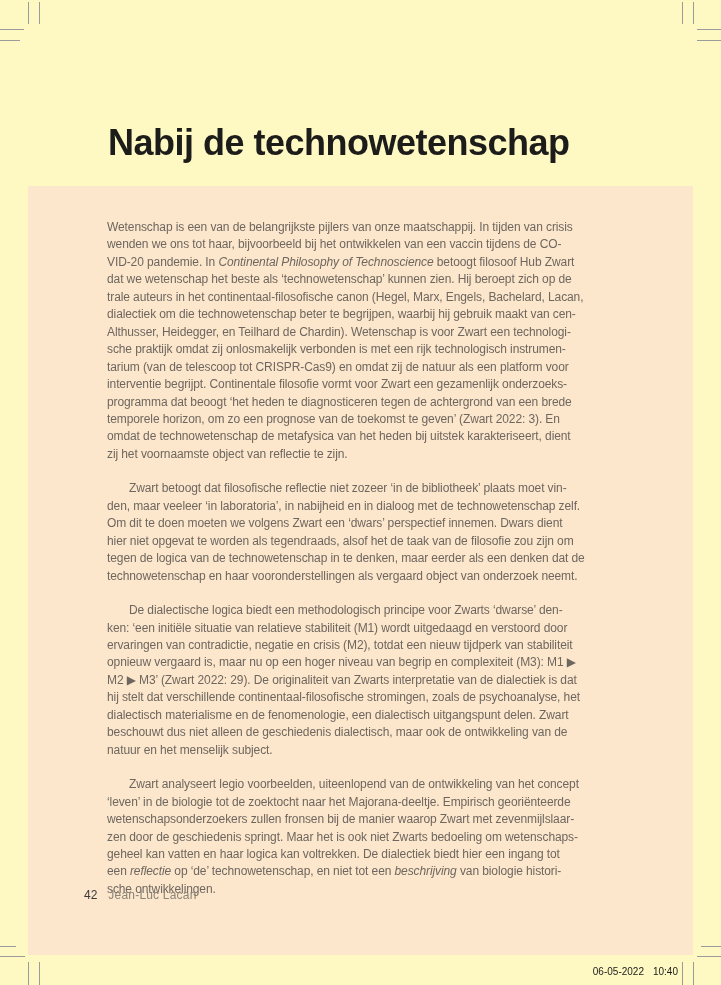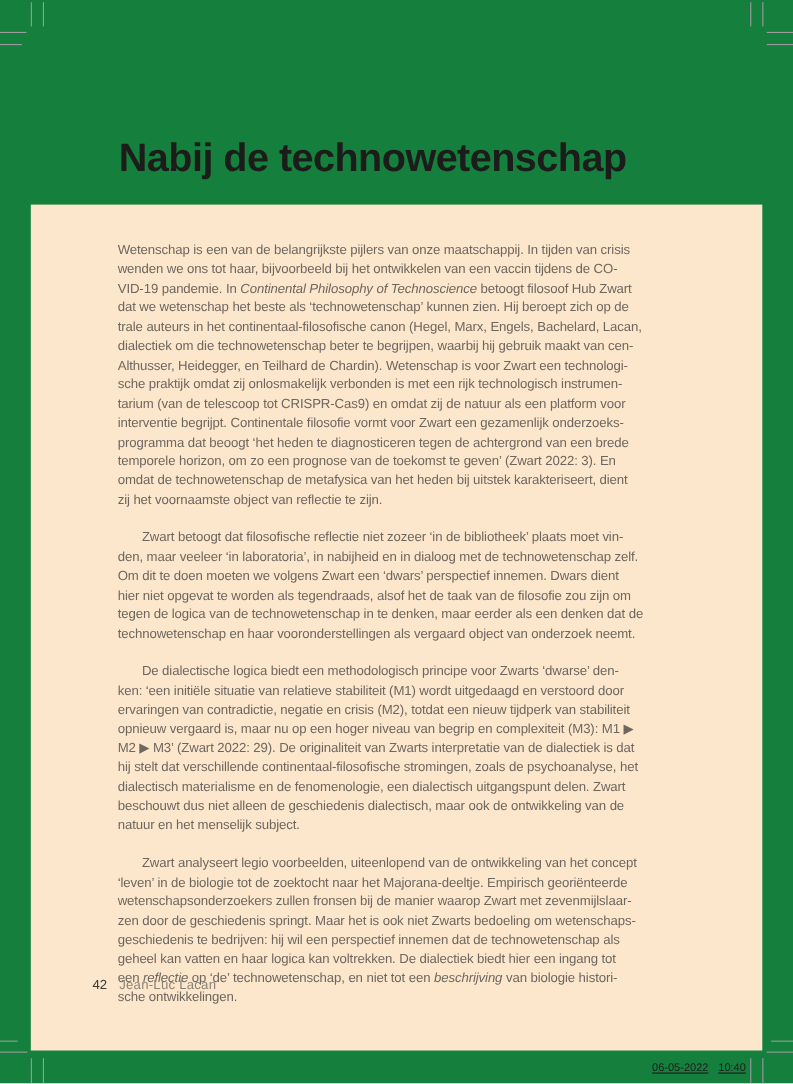--- a/index.html
+++ b/index.html
@@ -1,19 +1,19 @@
 <!DOCTYPE html>
 <html style="--panel: #fce6cc; --body: #6e675f; --title: #1c1c1a; --mark: #9b9b9b;"><head>
 <meta charset="utf-8">
 <style>
   html,body{margin:0;padding:0;background:#ffffff;}
   .sheet{
     position:relative;
     width:721px;height:985px;
-    background:#15803d;
+    background:#fef9c3;
     overflow:hidden;
     font-family:"Liberation Sans","DejaVu Sans",sans-serif;
   }
   
   .mark{position:absolute;background:var(--mark,#9b9b9b);}
   .m-tl-v1{left:28px;top:2px;width:1px;height:22px;}
   .m-tl-v2{left:39px;top:2px;width:1px;height:22px;}
   .m-tl-h1{left:0;top:29px;width:24px;height:1px;}
   .m-tl-h2{left:0;top:40px;width:20px;height:1px;}
   .m-tr-v1{left:682px;top:2px;width:1px;height:22px;}
@@ -54,21 +54,21 @@
     font-size:12px;line-height:16px;
   }
   .page-footer .num{color:#3a3935;}
   .page-footer .author{color:#8b8478;letter-spacing:0.2px;}
 
   .slug{
     position:absolute;left:0;right:0;top:966px;height:14px;
     font-size:10px;color:#1b1b1b;
   }
   .slug-left{position:absolute;left:53px;display:flex;gap:1px;margin-top:45px;}
-  .slug-right{position:absolute;right:43px;display:flex;gap:9px;text-decoration:underline;}
+  .slug-right{position:absolute;right:43px;display:flex;gap:9px;}
 </style>
 </head>
 <body>
 
 <div class="sheet">
 
   <div class="mark m-tl-v1"></div>
   <div class="mark m-tl-v2"></div>
   <div class="mark m-tl-h1"></div>
   <div class="mark m-tl-h2"></div>
@@ -85,21 +85,21 @@
   <div class="mark m-br-v1"></div>
   <div class="mark m-br-v2"></div>
 
   <h1 class="title">Nabij de technowetenschap</h1>
 
   <section class="panel">
     <div class="bodytext">
         <div class="para">
           <div class="line first"><span>Wetenschap is een van de belangrijkste pijlers van onze maatschappij. In tijden van crisis</span></div>
           <div class="line"><span>wenden we ons tot haar, bijvoorbeeld bij het ontwikkelen van een vaccin tijdens de CO-</span></div>
-          <div class="line"><span>VID-19 pandemie. In </span><em>Continental Philosophy of Technoscience</em><span> betoogt filosoof Hub Zwart</span></div>
+          <div class="line"><span>VID-20 pandemie. In </span><em>Continental Philosophy of Technoscience</em><span> betoogt filosoof Hub Zwart</span></div>
           <div class="line"><span>dat we wetenschap het beste als ‘technowetenschap’ kunnen zien. Hij beroept zich op de</span></div>
           <div class="line"><span>trale auteurs in het continentaal-filosofische canon (Hegel, Marx, Engels, Bachelard, Lacan,</span></div>
           <div class="line"><span>dialectiek om die technowetenschap beter te begrijpen, waarbij hij gebruik maakt van cen-</span></div>
           <div class="line"><span>Althusser, Heidegger, en Teilhard de Chardin). Wetenschap is voor Zwart een technologi-</span></div>
           <div class="line"><span>sche praktijk omdat zij onlosmakelijk verbonden is met een rijk technologisch instrumen-</span></div>
           <div class="line"><span>tarium (van de telescoop tot CRISPR-Cas9) en omdat zij de natuur als een platform voor</span></div>
           <div class="line"><span>interventie begrijpt. Continentale filosofie vormt voor Zwart een gezamenlijk onderzoeks-</span></div>
           <div class="line"><span>programma dat beoogt ‘het heden te diagnosticeren tegen de achtergrond van een brede</span></div>
           <div class="line"><span>temporele horizon, om zo een prognose van de toekomst te geven’ (Zwart 2022: 3). En</span></div>
           <div class="line"><span>omdat de technowetenschap de metafysica van het heden bij uitstek karakteriseert, dient</span></div>
@@ -122,21 +122,20 @@
           <div class="line"><span>hij stelt dat verschillende continentaal-filosofische stromingen, zoals de psychoanalyse, het</span></div>
           <div class="line"><span>dialectisch materialisme en de fenomenologie, een dialectisch uitgangspunt delen. Zwart</span></div>
           <div class="line"><span>beschouwt dus niet alleen de geschiedenis dialectisch, maar ook de ontwikkeling van de</span></div>
           <div class="line"><span>natuur en het menselijk subject.</span></div>
         </div>
         <div class="para indent">
           <div class="line first"><span>Zwart analyseert legio voorbeelden, uiteenlopend van de ontwikkeling van het concept</span></div>
           <div class="line"><span>‘leven’ in de biologie tot de zoektocht naar het Majorana-deeltje. Empirisch georiënteerde</span></div>
           <div class="line"><span>wetenschapsonderzoekers zullen fronsen bij de manier waarop Zwart met zevenmijlslaar-</span></div>
           <div class="line"><span>zen door de geschiedenis springt. Maar het is ook niet Zwarts bedoeling om wetenschaps-</span></div>
-          <div class="line"><span>geschiedenis te bedrijven: hij wil een perspectief innemen dat de technowetenschap als</span></div>
           <div class="line"><span>geheel kan vatten en haar logica kan voltrekken. De dialectiek biedt hier een ingang tot</span></div>
           <div class="line"><span>een </span><em>reflectie</em><span> op ‘de’ technowetenschap, en niet tot een </span><em>beschrijving</em><span> van biologie histori-</span></div>
           <div class="line"><span>sche ontwikkelingen.</span></div>
         </div>
       </div>
     <div class="page-footer">
       <span class="num">42</span>
       <span class="author">Jean-Luc Lacan</span>
     </div>
   </section>

